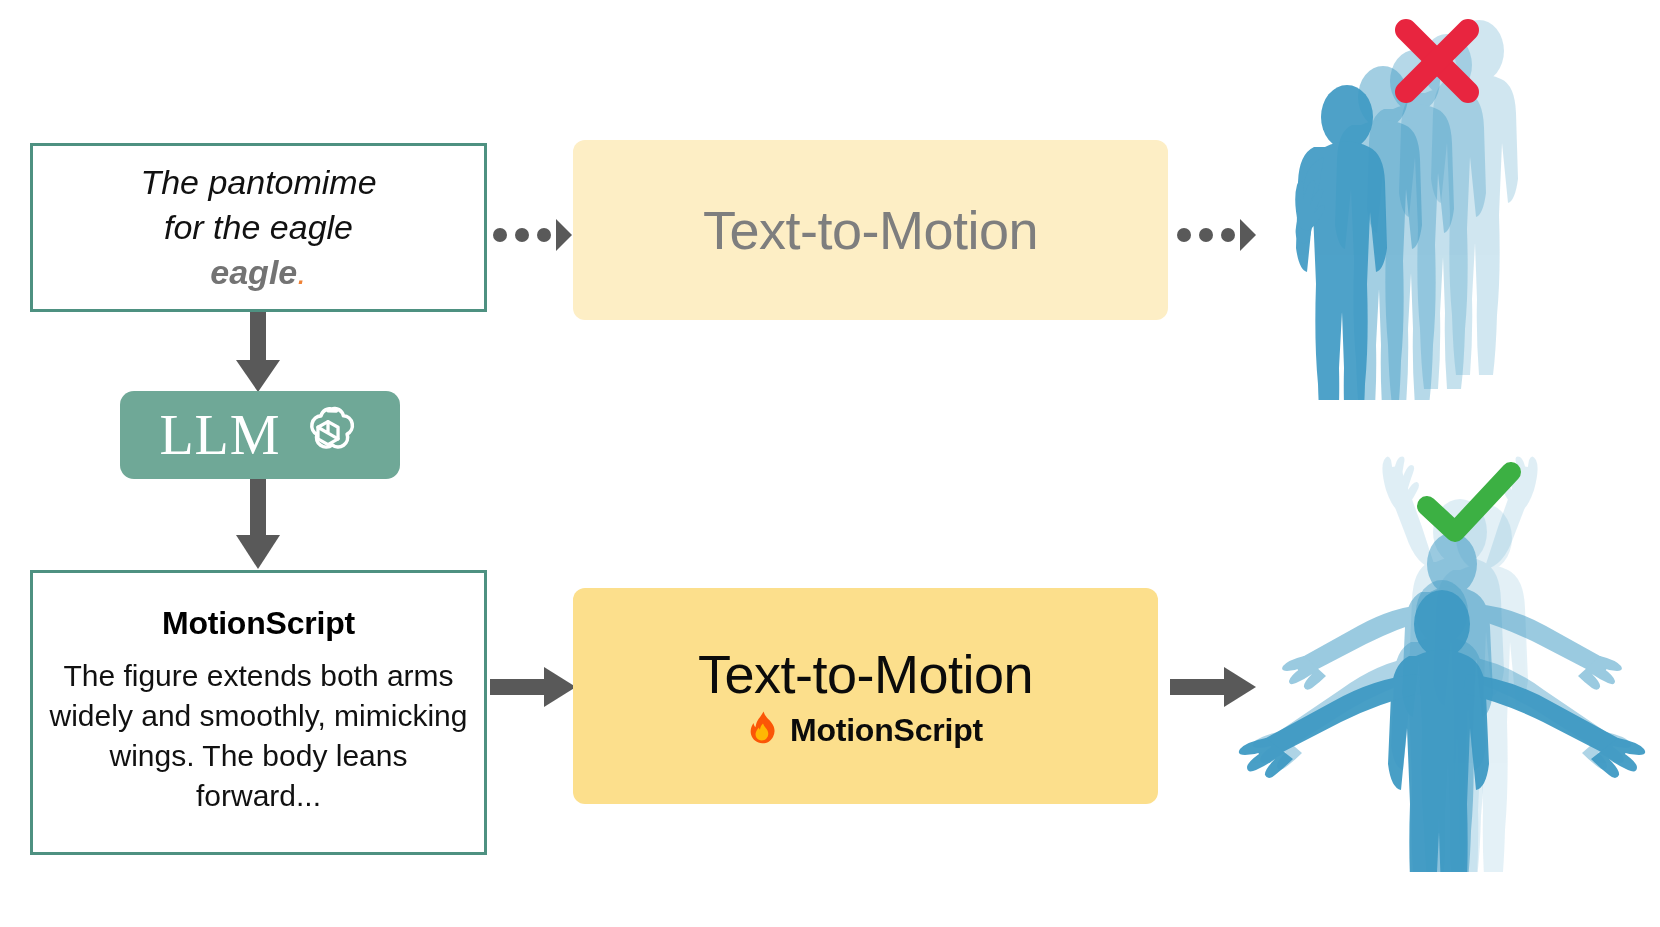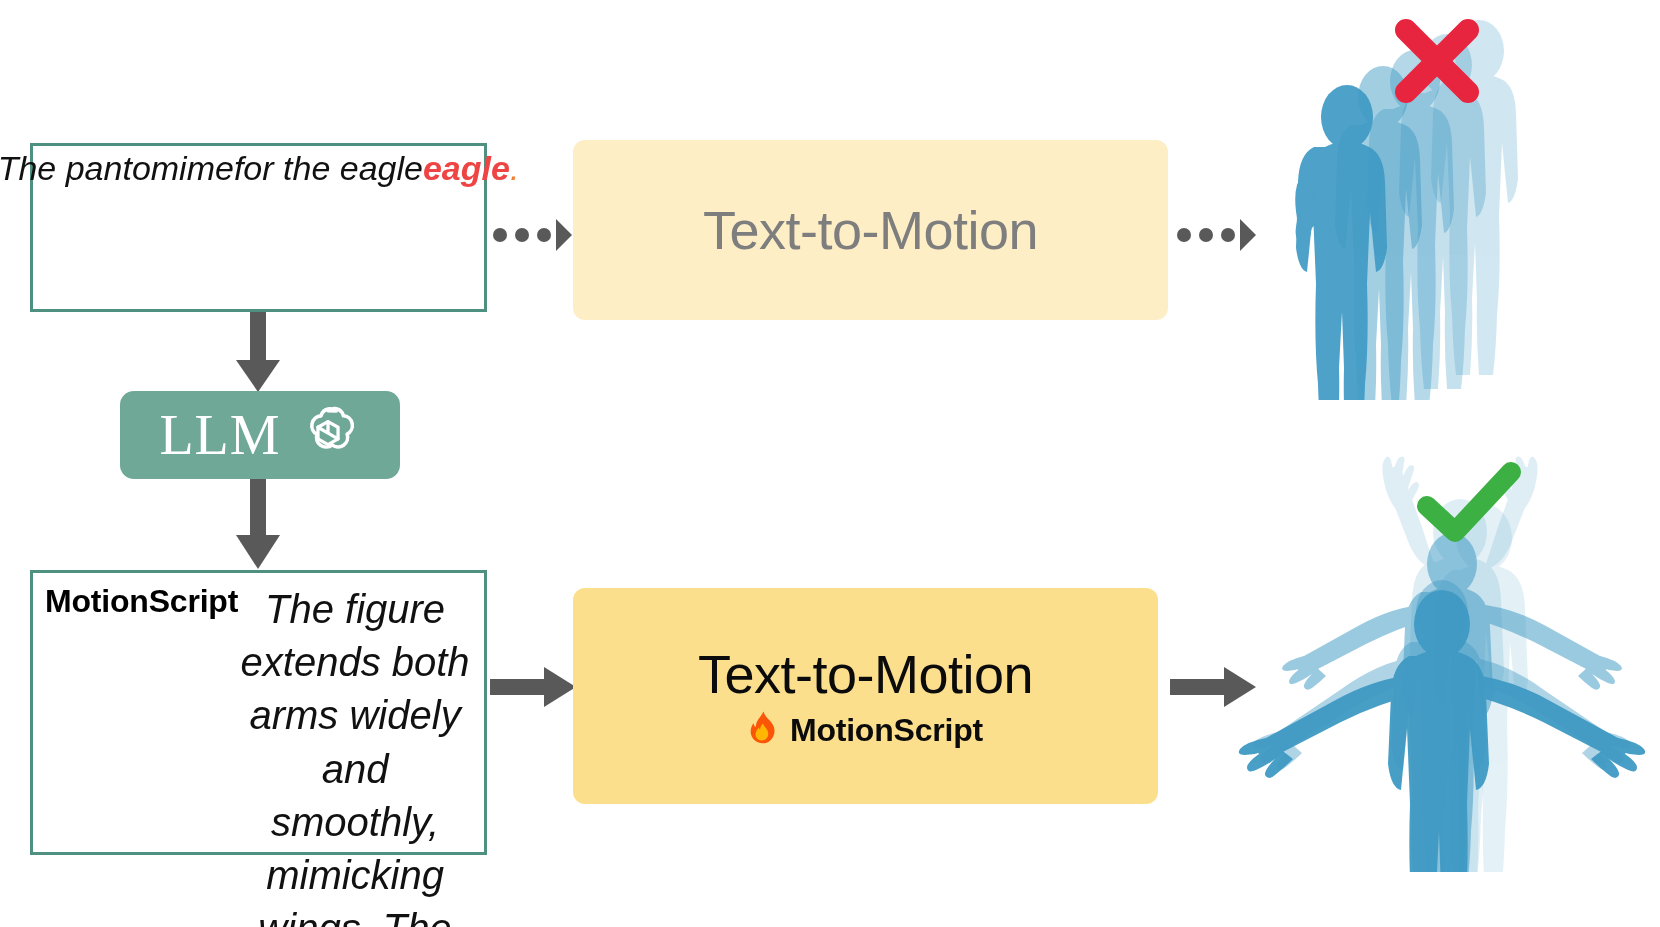--- a/index.html
+++ b/index.html
@@ -18,54 +18,54 @@
     overflow: hidden;
   }
 
   
   .textbox {
     position: absolute;
     background: #ffffff;
     border: 3px solid #4e9181;
     box-sizing: border-box;
     display: flex;
-    flex-direction: row;
+    flex-direction: column;
+    align-items: center;
     justify-content: center;
     text-align: center;
   }
   .prompt-line {
     font-style: italic;
     font-size: 34px;
     line-height: 1.32;
     color: #111111;
     white-space: nowrap;
   }
   .prompt-line .kw {
-    color: #ef4444;
+    color: #737373;
     font-weight: bold;
     font-style: italic;
   }
   .prompt-line .kw-dot {
     color: #ef8236;
     font-style: italic;
   }
 
   #motionscript-box {
     padding: 10px 12px 14px 12px;
   }
   .ms-title {
     font-weight: bold;
     font-size: 32px;
     color: #000000;
     margin-bottom: 14px;
     letter-spacing: -0.2px;
   }
   .ms-body {
-    font-style: italic;
-    font-size: 40px;
+    font-size: 30px;
     line-height: 1.33;
     color: #111111;
     text-align: center;
     max-width: 420px;
   }
 
   
   #llm-box {
     position: absolute;
     background: #6fa897;

